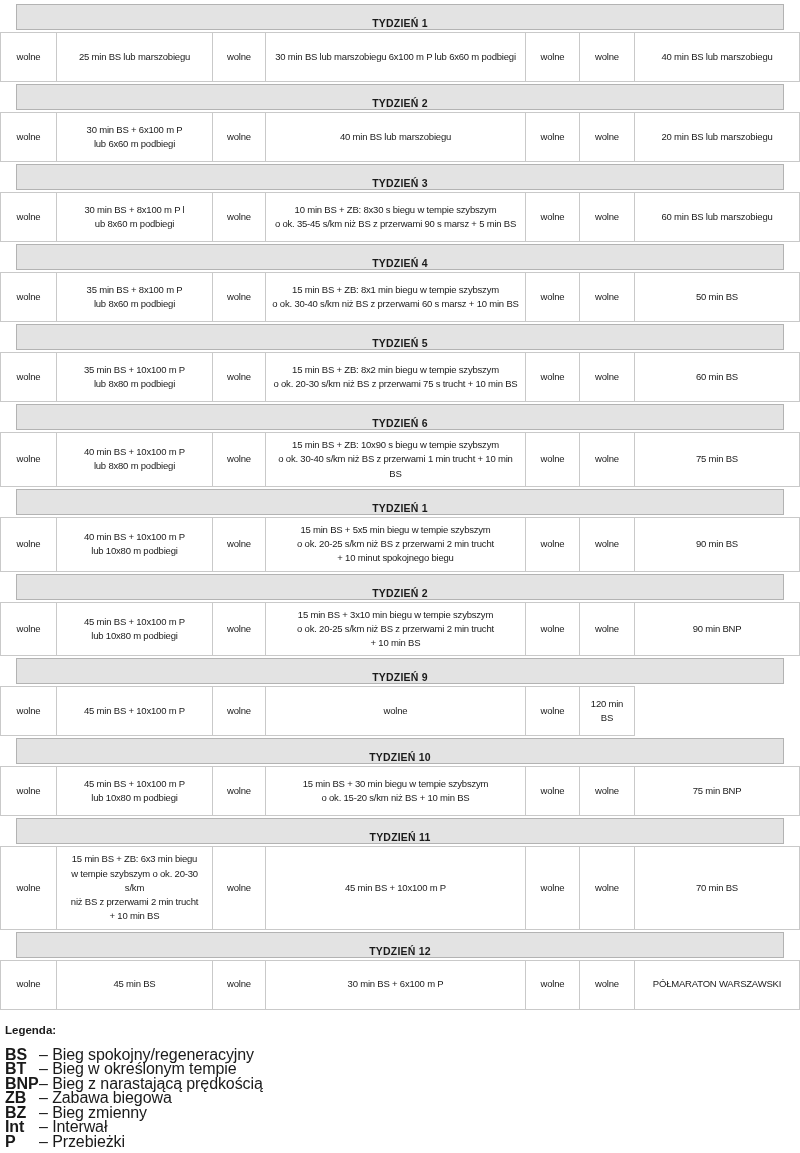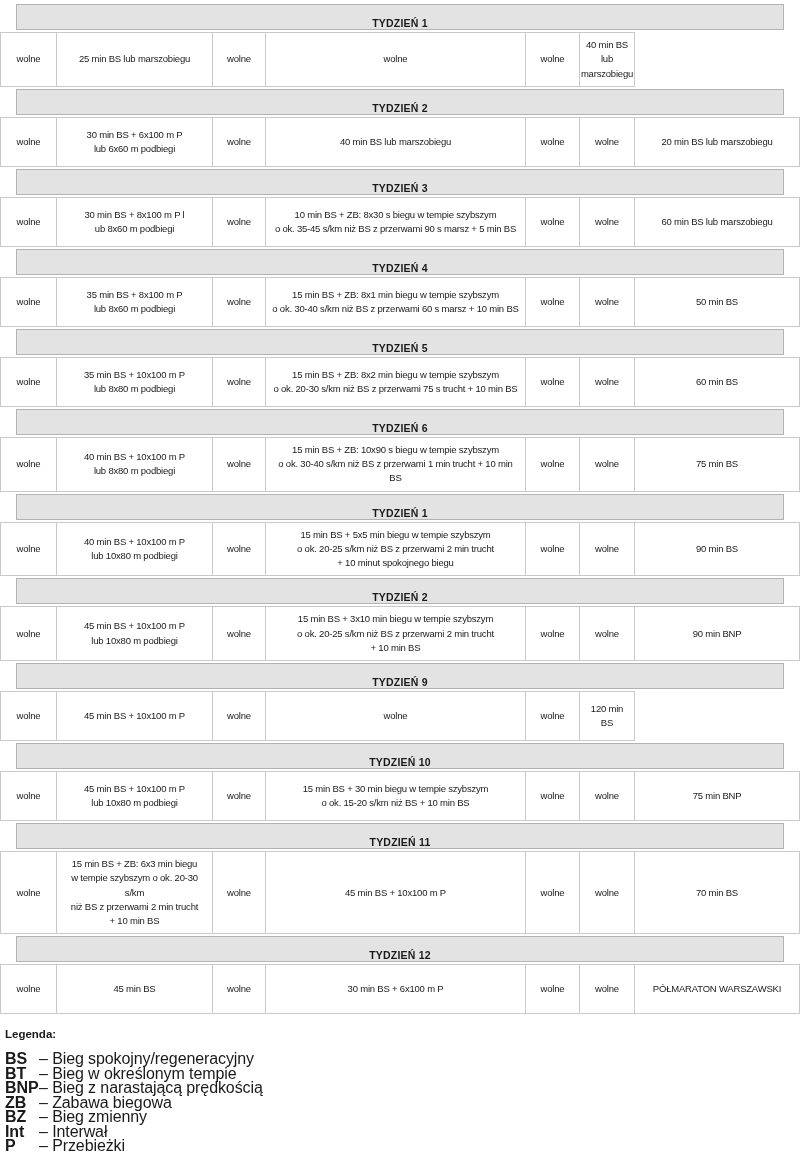--- a/index.html
+++ b/index.html
@@ -83,20 +83,21 @@
 
   <div id="plan">
   <div class="week">
     <div class="week-header">
       <span class="week-title">TYDZIEŃ 1</span>
     </div>
     <div class="week-row">
           <div class="cell">wolne</div>
           <div class="cell">25 min BS lub marszobiegu</div>
           <div class="cell">wolne</div>
+          <div class="cell">30 min BS lub marszobiegu 6x100 m P lub 6x60 m podbiegi</div>
           <div class="cell">wolne</div>
           <div class="cell">wolne</div>
           <div class="cell">40 min BS lub marszobiegu</div>
         </div>
   </div>
 
   <div class="week">
     <div class="week-header">
       <span class="week-title">TYDZIEŃ 2</span>
     </div>

